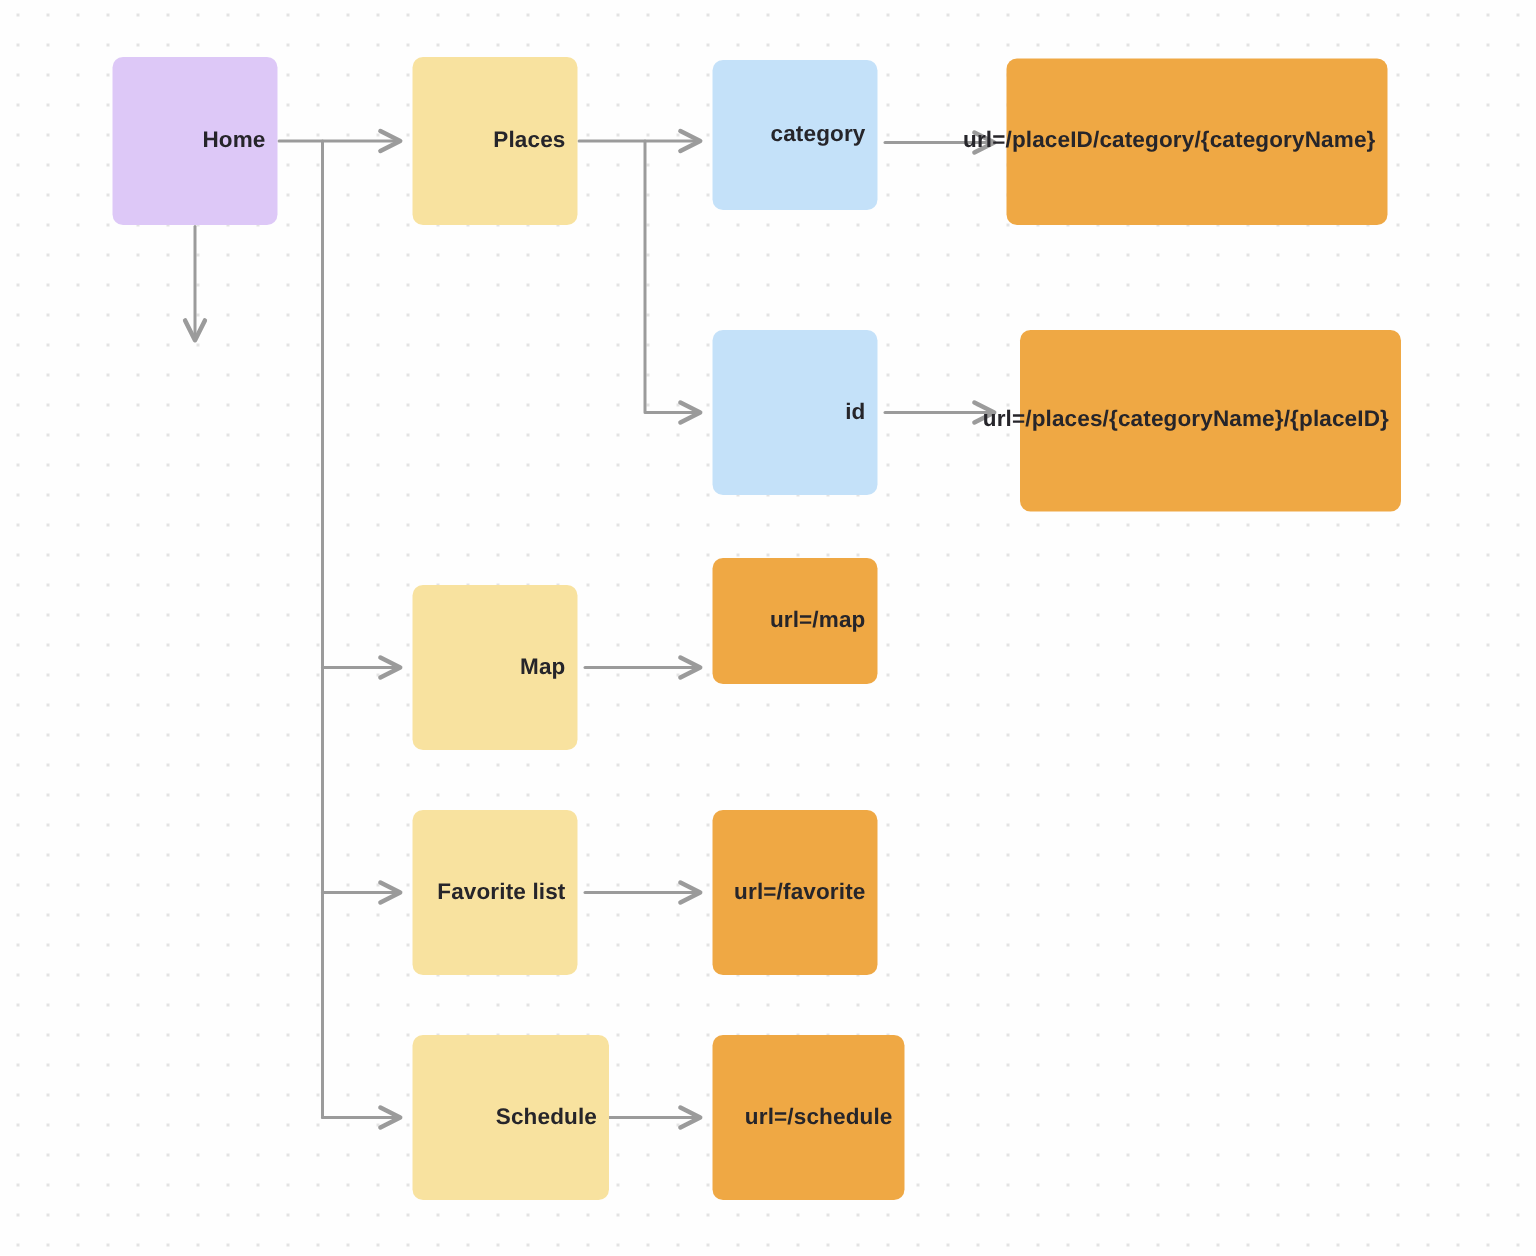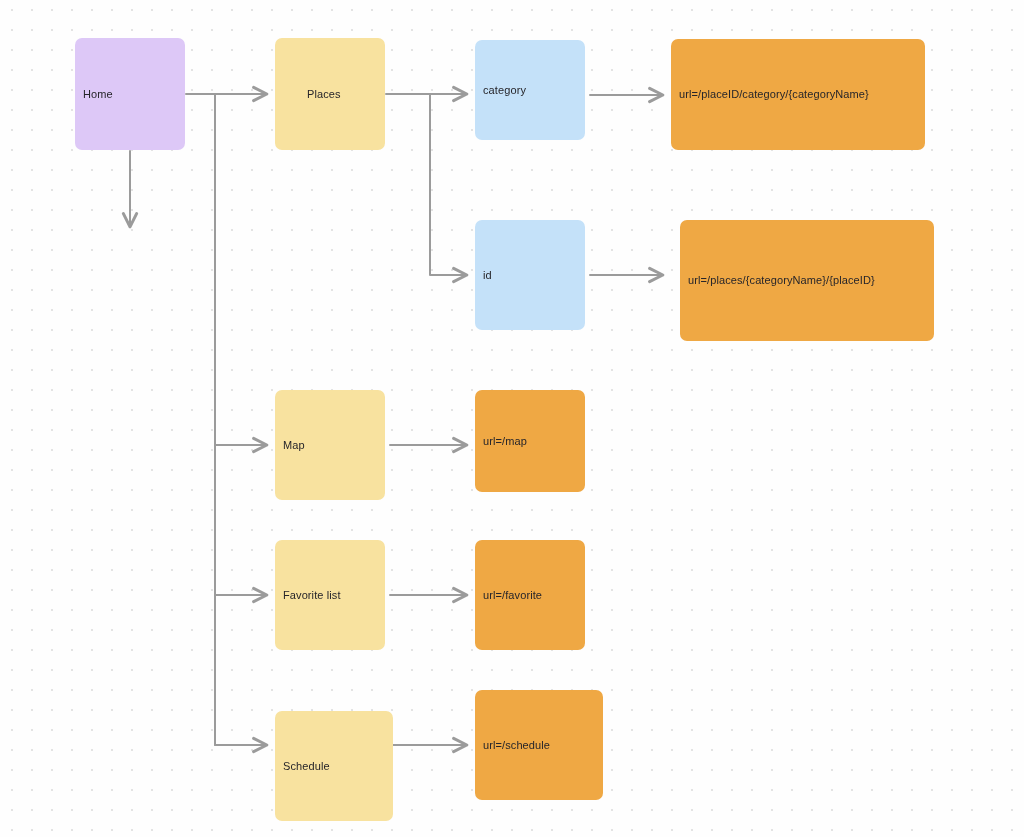--- a/index.html
+++ b/index.html
@@ -26,28 +26,29 @@
     width: 1024px;
     height: 837px;
     pointer-events: none;
   }
   .node {
     position: absolute;
     box-sizing: border-box;
     border-radius: 7px;
     display: flex;
     align-items: center;
-    justify-content: flex-start;
+    justify-content: flex-end;
     text-align: center;
     color: #26252a;
-    font-size: 11px;
+    font-size: 15px;
     line-height: 1.35;
     letter-spacing: 0.1px;
     padding: 4px 8px;
     z-index: 2;
+    font-weight: bold;
   }
   .node-label {
     display: block;
     white-space: nowrap;
   }
   .node-label.wrap { white-space: normal; }
 </style>
 </head>
 <body>
 
@@ -94,36 +95,36 @@
   </div>
   <div class="node" style="left: 275px; top: 38px; width: 110px; height: 112px; background: rgb(248, 226, 159); color: rgb(38, 37, 42); padding-left: 32px;">
     <span class="node-label">Places</span>
   </div>
   <div class="node" style="left: 275px; top: 390px; width: 110px; height: 110px; background: rgb(248, 226, 159); color: rgb(38, 37, 42);">
     <span class="node-label">Map</span>
   </div>
   <div class="node" style="left: 275px; top: 540px; width: 110px; height: 110px; background: rgb(248, 226, 159); color: rgb(38, 37, 42);">
     <span class="node-label">Favorite list</span>
   </div>
-  <div class="node" style="left: 275px; top: 690px; width: 118px; height: 110px; background: rgb(248, 226, 159); color: rgb(38, 37, 42); margin-top: 21px;">
+  <div class="node" style="left: 275px; top: 690px; width: 131px; height: 110px; background: rgb(248, 226, 159); color: rgb(38, 37, 42);">
     <span class="node-label">Schedule</span>
   </div>
   <div class="node" style="left: 475px; top: 40px; width: 110px; height: 100px; background: rgb(196, 225, 249); color: rgb(38, 37, 42);">
     <span class="node-label">category</span>
   </div>
   <div class="node" style="left: 475px; top: 220px; width: 110px; height: 110px; background: rgb(196, 225, 249); color: rgb(38, 37, 42);">
     <span class="node-label">id</span>
   </div>
   <div class="node" style="left: 671px; top: 39px; width: 254px; height: 111px; background: rgb(239, 168, 68); color: rgb(38, 37, 42);">
     <span class="node-label wrap">url=/placeID/category/{categoryName}</span>
   </div>
   <div class="node" style="left: 680px; top: 220px; width: 254px; height: 121px; background: rgb(239, 168, 68); color: rgb(38, 37, 42);">
     <span class="node-label wrap">url=/places/{categoryName}/{placeID}</span>
   </div>
-  <div class="node" style="left: 475px; top: 390px; width: 110px; height: 102px; background: rgb(239, 168, 68); color: rgb(38, 37, 42);">
+  <div class="node" style="left: 475px; top: 372px; width: 110px; height: 84px; background: rgb(239, 168, 68); color: rgb(38, 37, 42);">
     <span class="node-label">url=/map</span>
   </div>
   <div class="node" style="left: 475px; top: 540px; width: 110px; height: 110px; background: rgb(239, 168, 68); color: rgb(38, 37, 42);">
     <span class="node-label">url=/favorite</span>
   </div>
   <div class="node" style="left: 475px; top: 690px; width: 128px; height: 110px; background: rgb(239, 168, 68); color: rgb(38, 37, 42);">
     <span class="node-label">url=/schedule</span>
   </div>
 
 </div>

